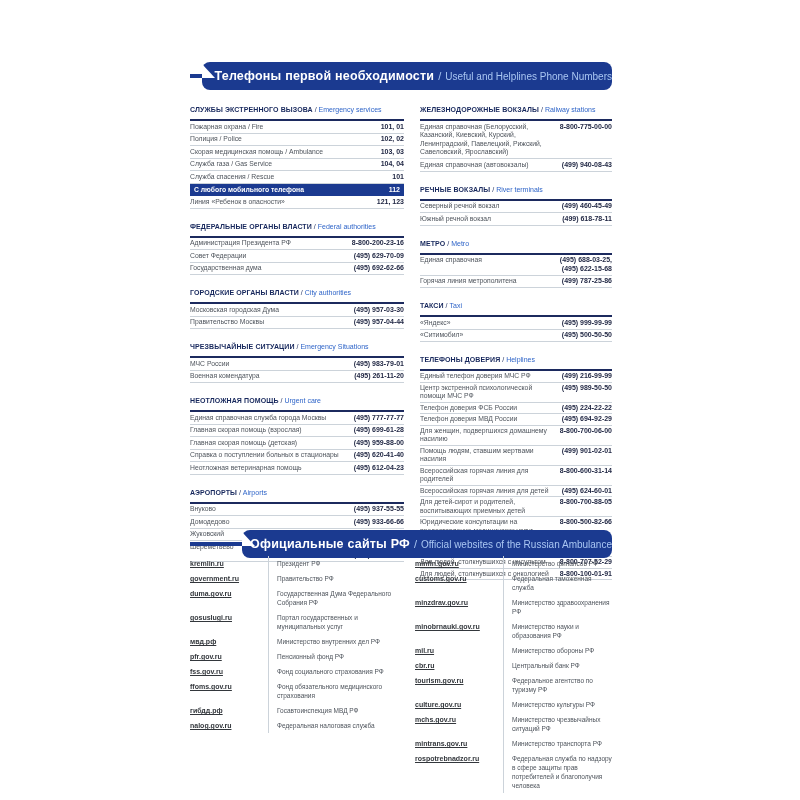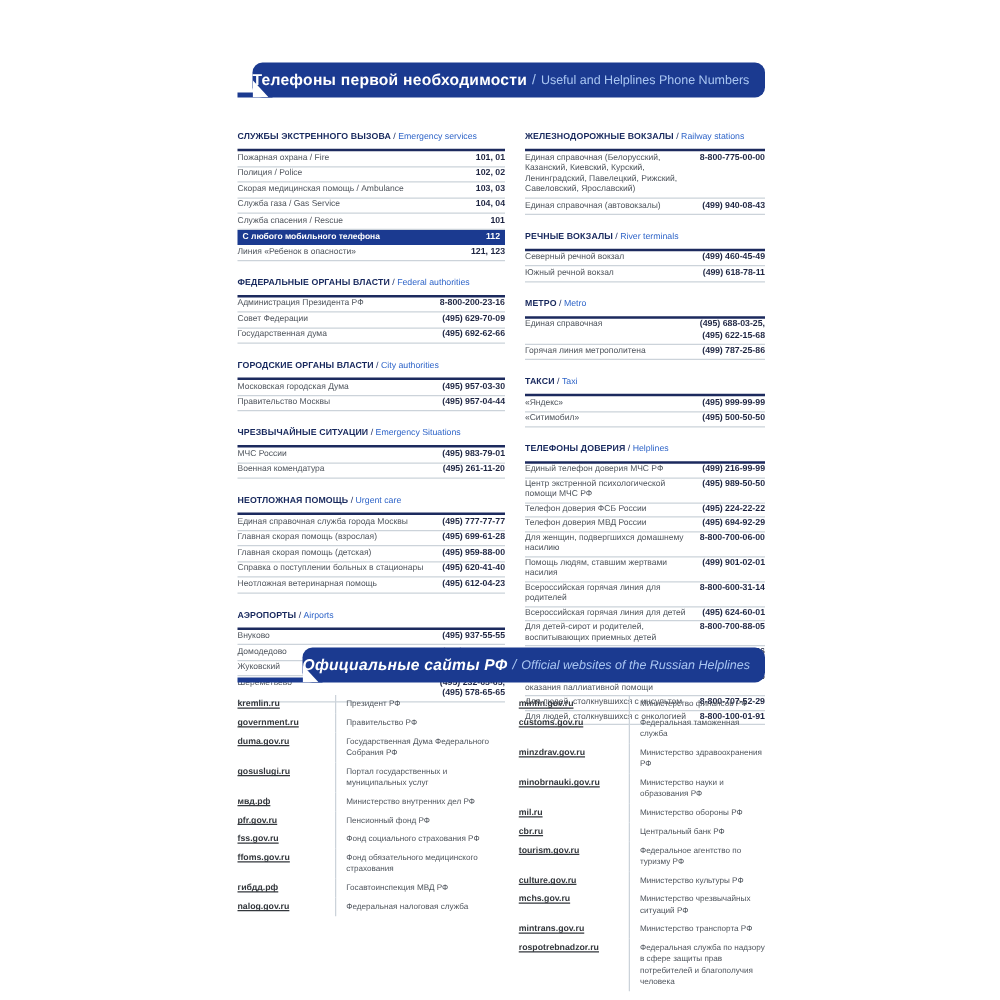--- a/index.html
+++ b/index.html
@@ -7,24 +7,24 @@
         font-family:"Liberation Sans","DejaVu Sans",sans-serif;}
   .content{position:absolute;left:190px;top:0;width:422px;}
 
   
   .banner-wrap{position:absolute;left:0;width:422px;height:28px;}
   .banner-wrap.b1{top:50px;}
   .banner-wrap.b2{top:518px;}
   .b-tail{position:absolute;left:0;bottom:0;height:4px;background:var(--accent,#1b3a90);}
   .b1 .b-tail{width:28px;}
   .b2 .b-tail{width:68px;}
-  .b-body{position:absolute;top:0;right:0;height:28px;background:var(--accent,#1b3a90);
-          border-radius:8px;display:flex;align-items:center;justify-content:flex-start;white-space:nowrap;}
+  .b-body{position:absolute;top:12px;right:0;height:28px;background:var(--accent,#1b3a90);
+          border-radius:8px;display:flex;align-items:center;justify-content:flex-end;white-space:nowrap;}
   .b1 .b-body{left:12px;}
-  .b2 .b-body{left:52px;font-style:italic;}
+  .b2 .b-body{left:52px;}
   .b-wedge{position:absolute;bottom:0;width:13px;height:14px;background:#fff;
            clip-path:polygon(0 0,0 100%,100% 100%);}
   .b1 .b-wedge{left:12px;}
   .b2 .b-wedge{left:52px;}
   .b-ru{color:#fff;font-weight:bold;font-size:12.5px;letter-spacing:.2px;}
   .b-sep{color:var(--banner-en,#a9c6f2);font-size:11px;margin:0 4px;}
   .b-en{color:var(--banner-en,#a9c6f2);font-size:10px;}
 
   
   .columns{position:absolute;display:flex;}
@@ -291,21 +291,21 @@
             </div>
           </div>
         </div>
       </div>
 
     <div class="banner-wrap b2">
       <div class="b-tail"></div>
       <div class="b-body">
         <span class="b-ru">Официальные сайты РФ</span>
         <span class="b-sep">/</span>
-        <span class="b-en">Official websites of the Russian Helplines</span>
+        <span class="b-en">Official websites of the Russian Ambulance</span>
       </div>
       <div class="b-wedge"></div>
     </div>
 
     <div class="columns" id="site-columns">
         <div class="scol col-l">
           <div class="srow">
             <a class="surl">kremlin.ru</a>
             <span class="sdesc">Президент РФ</span>
           </div>

